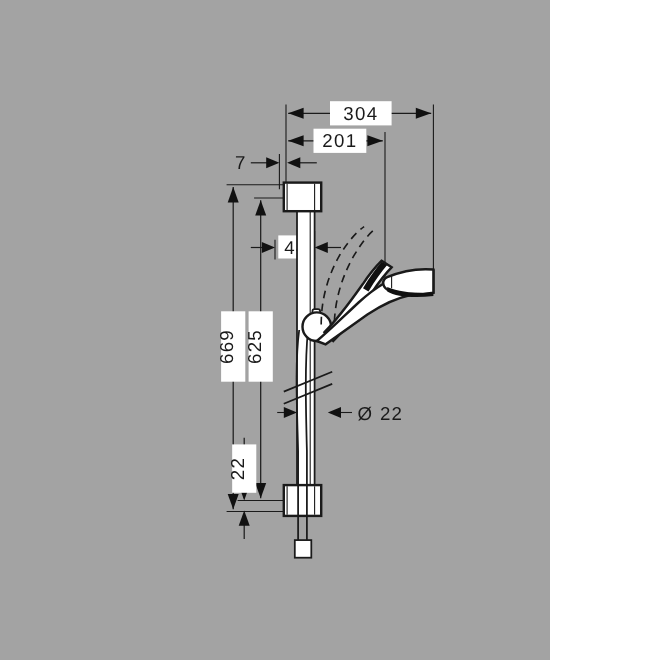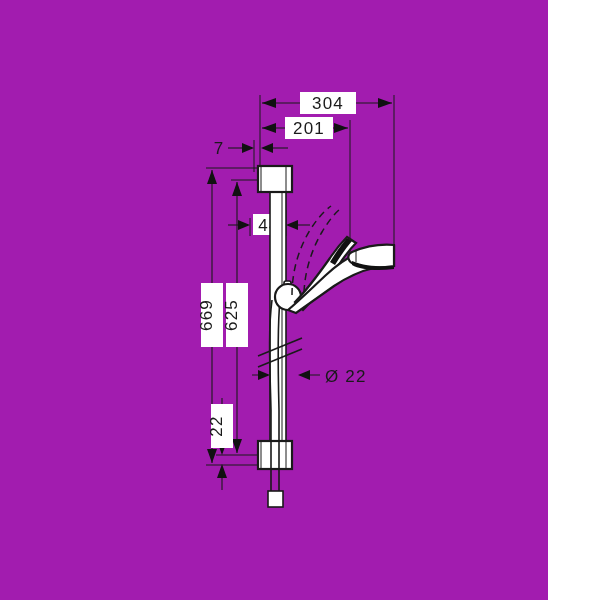--- a/index.html
+++ b/index.html
@@ -8,23 +8,23 @@
     background: #ffffff;
   }
   body {
     width: 600px;
     height: 600px;
     font-family: "Liberation Sans", sans-serif;
     overflow: hidden;
   }
   #drawing-root {
     position: relative;
-    width: 548px;
+    width: 500px;
     height: 600px;
-    background: #a21caf;
+    background: #a3a3a3;
   }
   svg.tech-drawing {
     display: block;
     width: 600px;
     height: 600px;
   }
   .dim-text {
     font-family: "Liberation Sans", sans-serif;
     font-size: 17px;
     fill: #1a1a1a;

